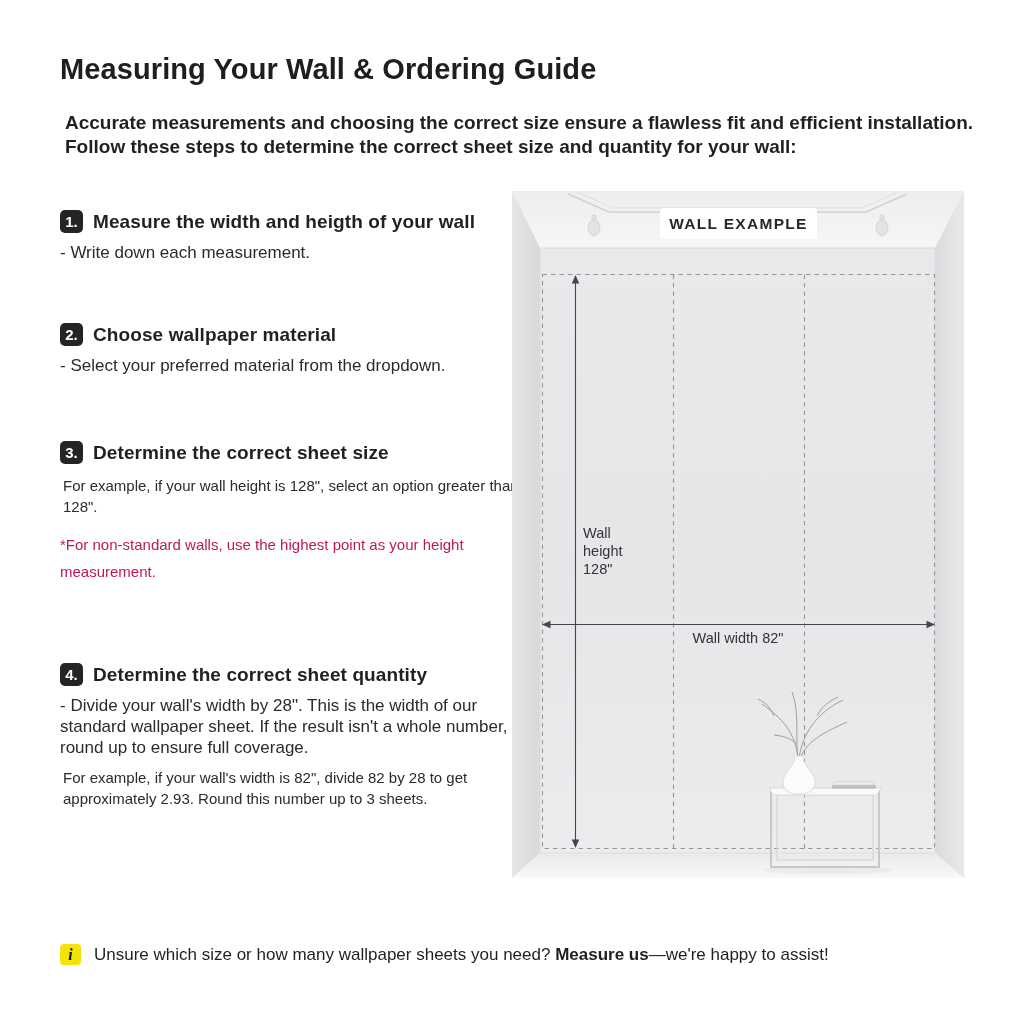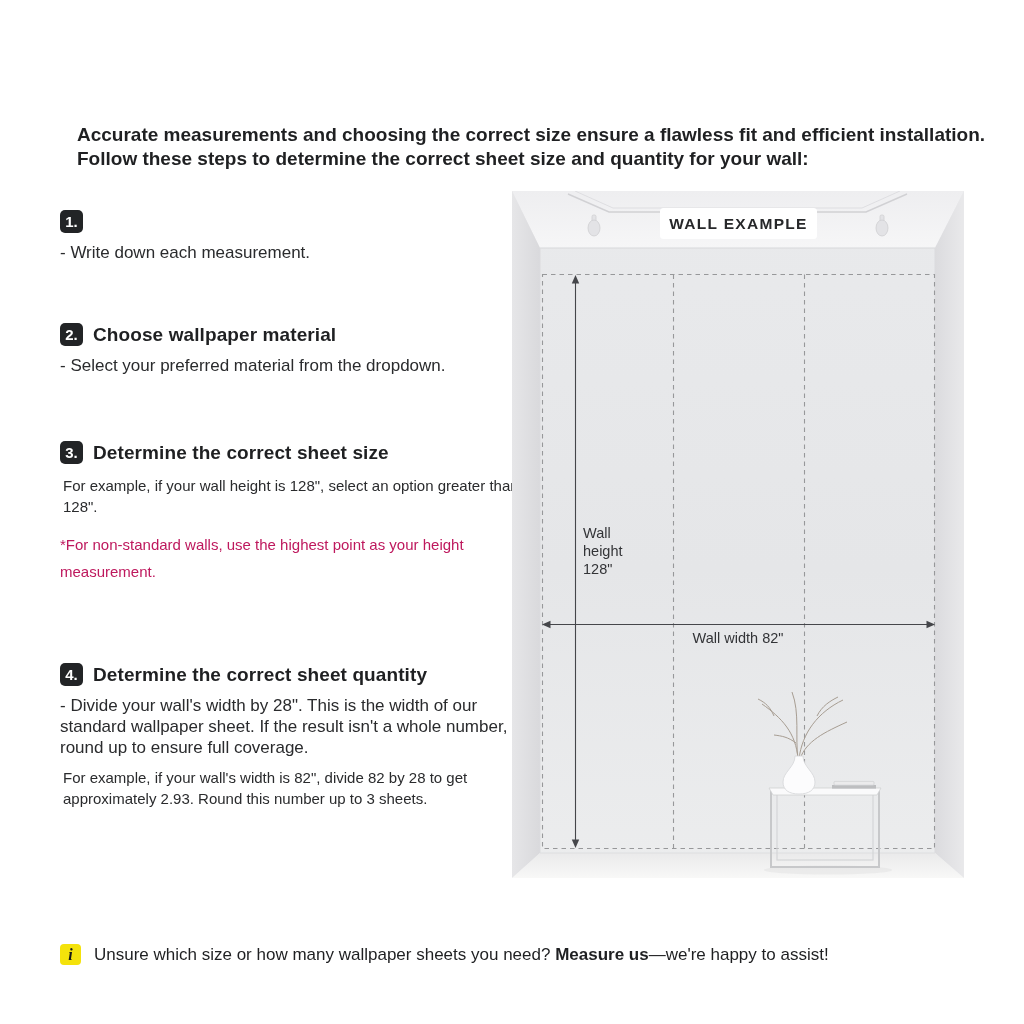--- a/index.html
+++ b/index.html
@@ -8,21 +8,21 @@
     font-family:"Liberation Sans", sans-serif;color:#202124;
     -webkit-font-smoothing:antialiased;
   }
   .page{position:relative;width:1024px;height:1024px;background:#fff;}
 
   .page-title{
     position:absolute;left:60px;top:53px;margin:0;
     font-size:29px;font-weight:600;color:#1d1e20;letter-spacing:.1px;
   }
   .intro{
-    position:absolute;left:60px;top:106px;margin:17px;width:940px;
+    position:absolute;left:60px;top:106px;margin:5px;width:940px;
     font-size:19px;line-height:24px;font-weight:600;color:#1f2022;
   }
 
   .step{position:absolute;left:60px;width:462px;}
   .step-1{top:208px;}
   .step-2{top:321px;}
   .step-3{top:439px;}
   .step-4{top:661px;}
   .step-head{display:flex;align-items:center;gap:10px;height:27px;}
   .step-badge{
@@ -47,29 +47,31 @@
     font-family:"Liberation Serif", serif;font-style:italic;font-weight:bold;font-size:16px;
   }
   .footer-text{margin:0;}
   .contact-strong{font-weight:bold;}
 </style>
 </head>
 <body>
 
 <div class="page">
 
+  <h1 class="page-title">Measuring Your Wall &amp; Ordering Guide</h1>
 
   <p class="intro">
     <span>Accurate measurements and choosing the correct size ensure a flawless fit and efficient installation.</span><br>
     <span>Follow these steps to determine the correct sheet size and quantity for your wall:</span>
   </p>
 
   <section class="step step-1">
     <div class="step-head">
       <span class="step-badge">1.</span>
+      <h2 class="step-title">Measure the width and heigth of your wall</h2>
     </div>
     <p class="step-body">- Write down each measurement.</p>
   </section>
 
   <section class="step step-2">
     <div class="step-head">
       <span class="step-badge">2.</span>
       <h2 class="step-title">Choose wallpaper material</h2>
     </div>
     <p class="step-body">- Select your preferred material from the dropdown.</p>

